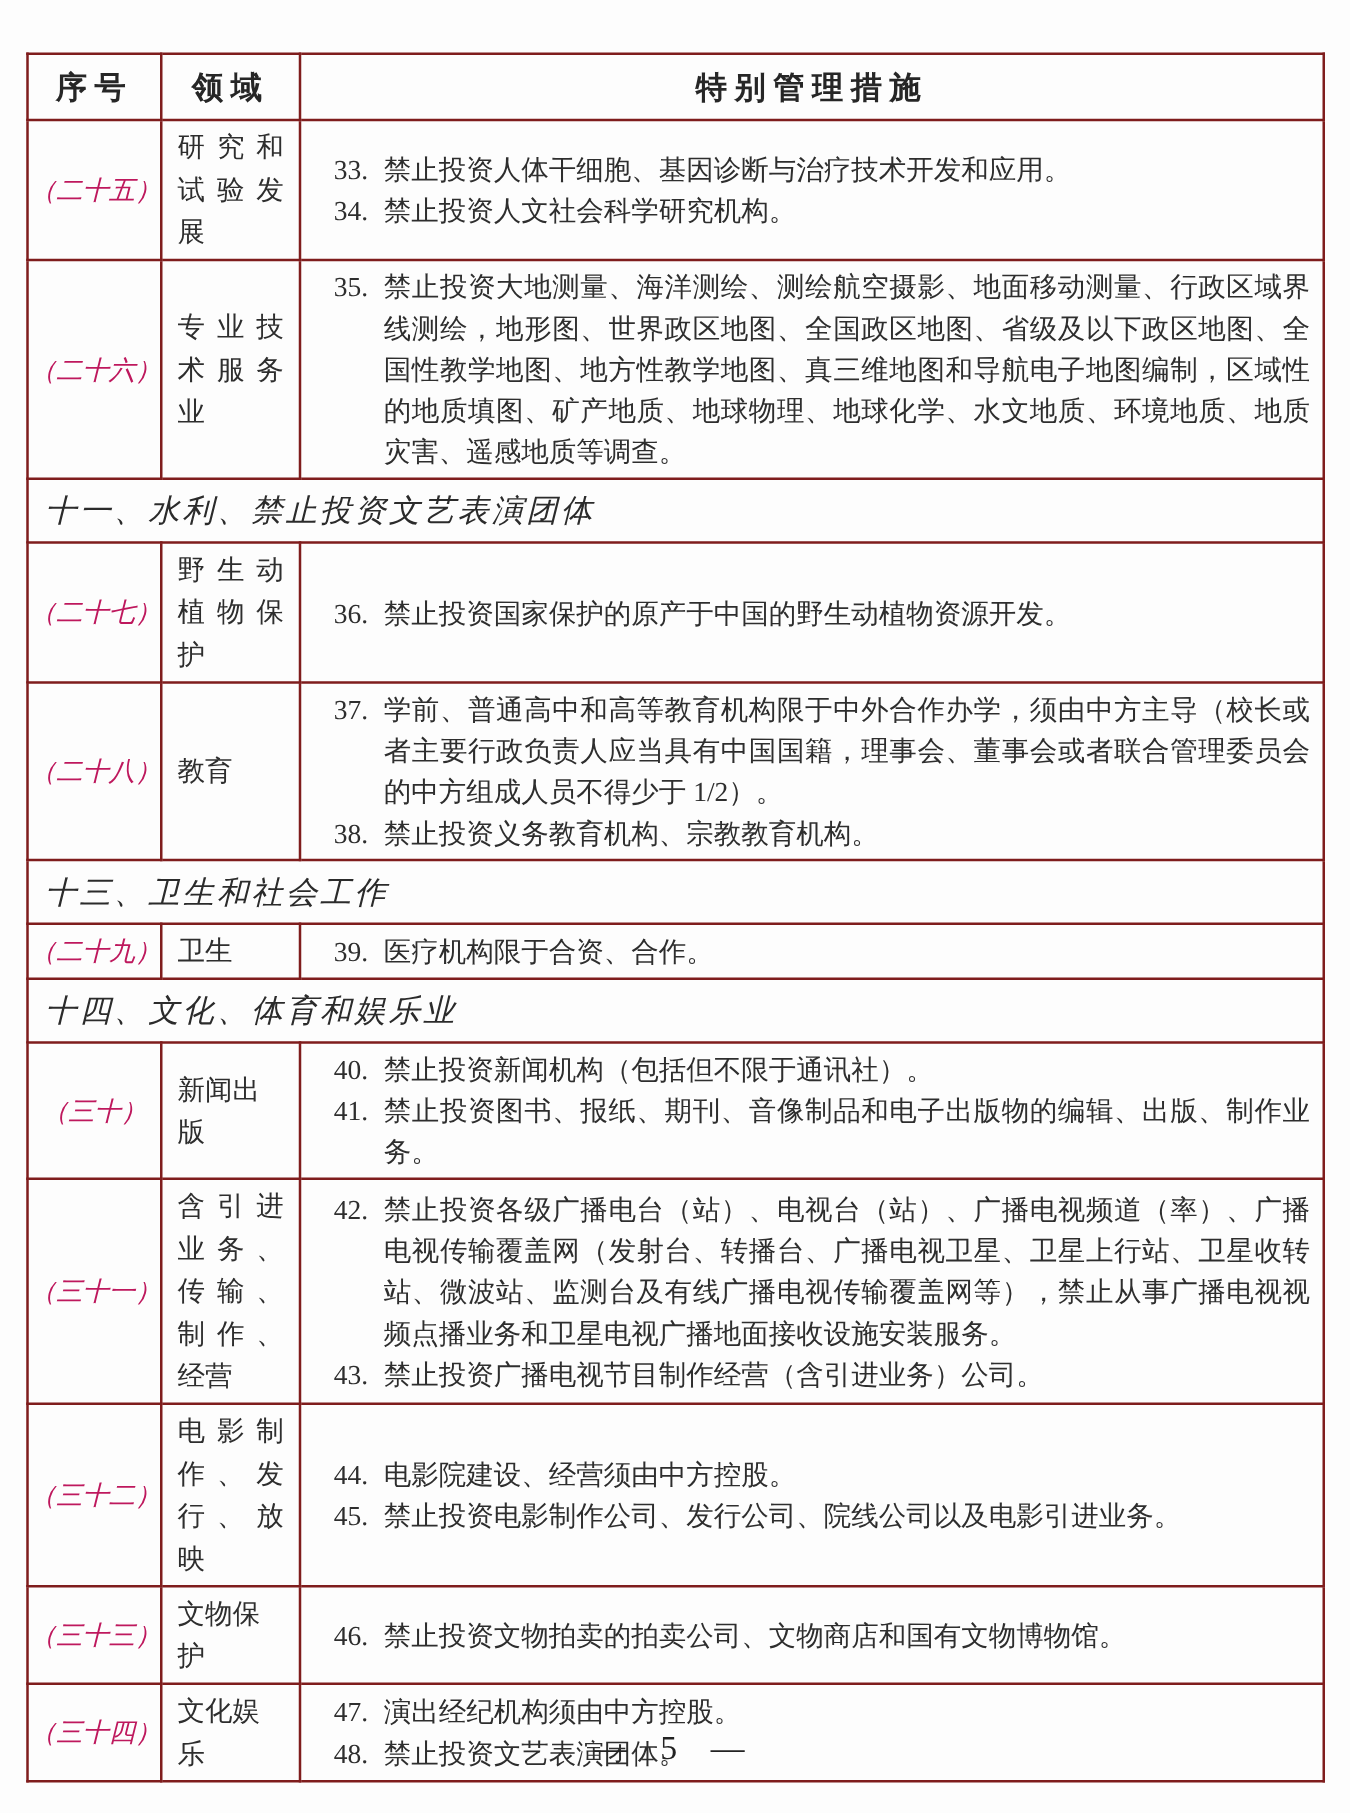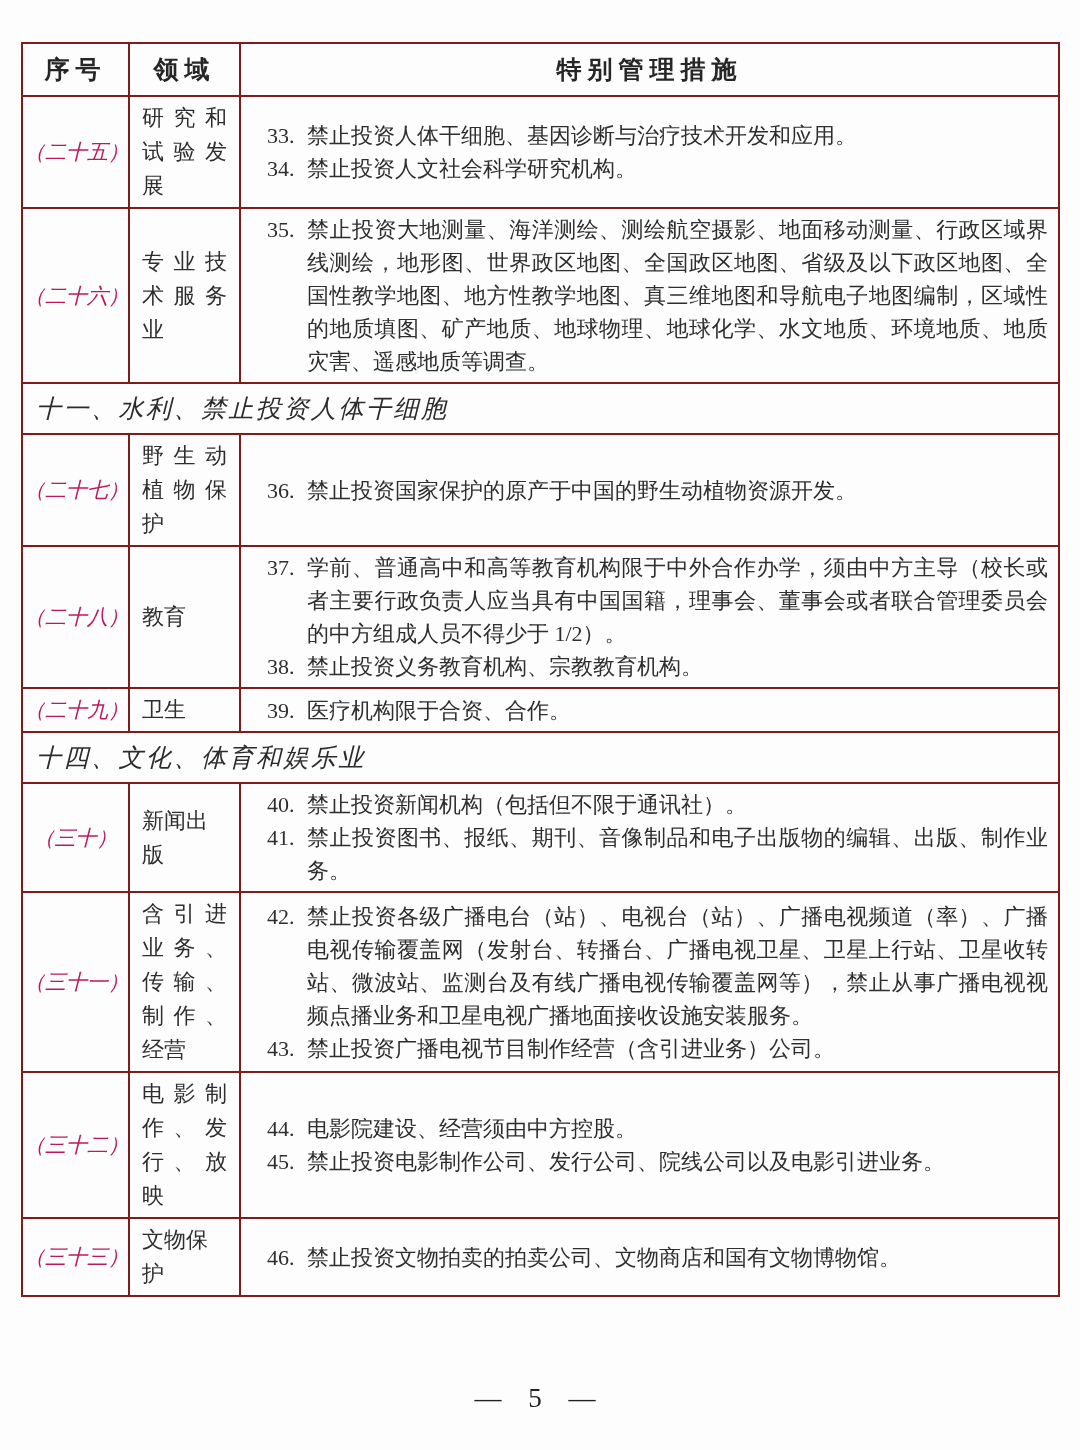--- a/index.html
+++ b/index.html
@@ -114,21 +114,21 @@
           <td class="idx-cell">（二十六）</td>
           <td class="field-cell justify">专业技术服务业</td>
           <td class="measures-cell">
             <div class="measure">
               <span class="measure-no">35.</span>
               <span class="measure-text">禁止投资大地测量、海洋测绘、测绘航空摄影、地面移动测量、行政区域界线测绘，地形图、世界政区地图、全国政区地图、省级及以下政区地图、全国性教学地图、地方性教学地图、真三维地图和导航电子地图编制，区域性的地质填图、矿产地质、地球物理、地球化学、水文地质、环境地质、地质灾害、遥感地质等调查。</span>
             </div>
           </td>
         </tr>
         <tr class="section-row">
-          <td class="section-cell" colspan="3">十一、水利、禁止投资人体干细胞</td>
+          <td class="section-cell" colspan="3">十一、水利、禁止投资文艺表演团体</td>
         </tr>
         <tr class="data-row">
           <td class="idx-cell">（二十七）</td>
           <td class="field-cell justify">野生动植物保护</td>
           <td class="measures-cell">
             <div class="measure">
               <span class="measure-no">36.</span>
               <span class="measure-text">禁止投资国家保护的原产于中国的野生动植物资源开发。</span>
             </div>
           </td>
@@ -140,20 +140,23 @@
             <div class="measure">
               <span class="measure-no">37.</span>
               <span class="measure-text">学前、普通高中和高等教育机构限于中外合作办学，须由中方主导（校长或者主要行政负责人应当具有中国国籍，理事会、董事会或者联合管理委员会的中方组成人员不得少于 1/2）。</span>
             </div>
             <div class="measure">
               <span class="measure-no">38.</span>
               <span class="measure-text">禁止投资义务教育机构、宗教教育机构。</span>
             </div>
           </td>
         </tr>
+        <tr class="section-row">
+          <td class="section-cell" colspan="3">十三、卫生和社会工作</td>
+        </tr>
         <tr class="data-row">
           <td class="idx-cell">（二十九）</td>
           <td class="field-cell center">卫生</td>
           <td class="measures-cell">
             <div class="measure">
               <span class="measure-no">39.</span>
               <span class="measure-text">医疗机构限于合资、合作。</span>
             </div>
           </td>
         </tr>
@@ -205,17 +208,31 @@
         <tr class="data-row">
           <td class="idx-cell">（三十三）</td>
           <td class="field-cell center">文物保护</td>
           <td class="measures-cell">
             <div class="measure">
               <span class="measure-no">46.</span>
               <span class="measure-text">禁止投资文物拍卖的拍卖公司、文物商店和国有文物博物馆。</span>
             </div>
           </td>
         </tr>
+        <tr class="data-row">
+          <td class="idx-cell">（三十四）</td>
+          <td class="field-cell center">文化娱乐</td>
+          <td class="measures-cell">
+            <div class="measure">
+              <span class="measure-no">47.</span>
+              <span class="measure-text">演出经纪机构须由中方控股。</span>
+            </div>
+            <div class="measure">
+              <span class="measure-no">48.</span>
+              <span class="measure-text">禁止投资文艺表演团体。</span>
+            </div>
+          </td>
+        </tr>
       </tbody>
   </table>
 
   <div class="footer">— 5 —</div>
 </div>
 
 </body></html>

